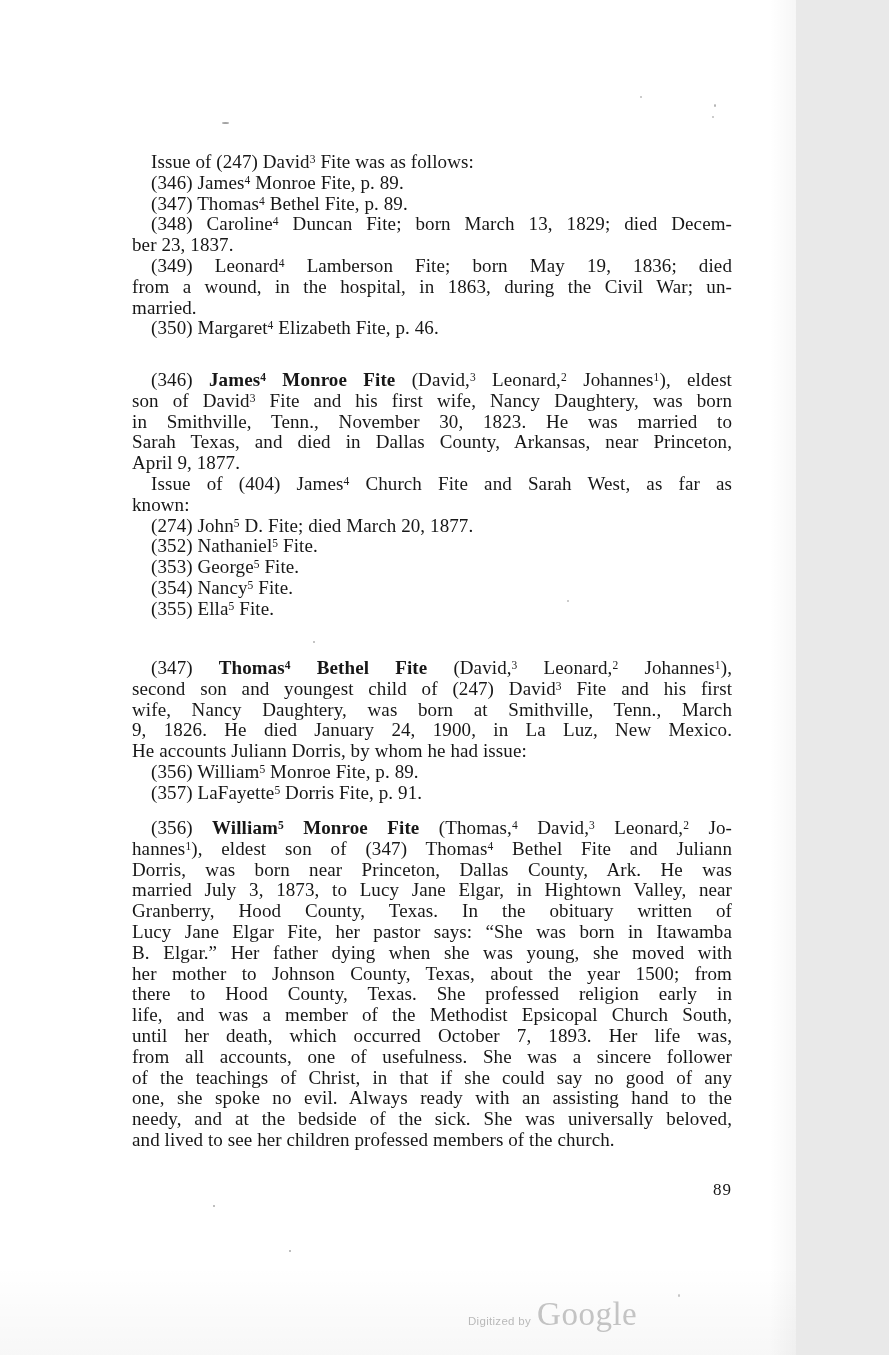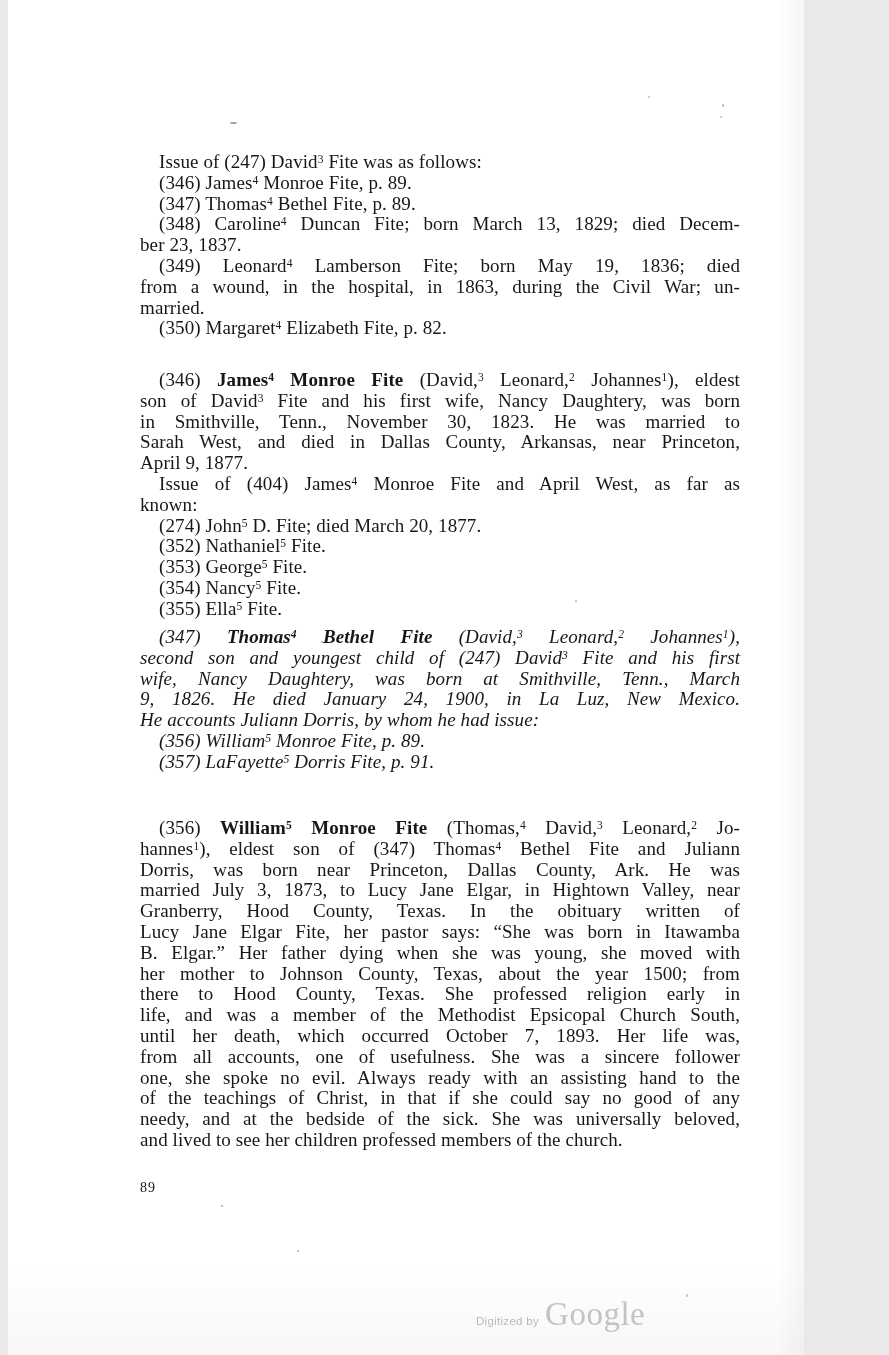--- a/index.html
+++ b/index.html
@@ -3,21 +3,20 @@
 <meta charset="utf-8">
 <style>
   html,body{margin:0;padding:0;background:#e9e9e9;}
   .page{
     position:relative;
     width:796px;height:1355px;
     background:#ffffff;
     overflow:hidden;
     font-family:"Liberation Serif","DejaVu Serif",serif;
     color:#171717;
-    margin-left:8px;
   }
   .edge-right{
     position:absolute;top:0;right:0;width:26px;height:100%;
     background:linear-gradient(to right, rgba(0,0,0,0), rgba(0,0,0,0.035));
     pointer-events:none;
   }
   .edge-bottom{
     position:absolute;bottom:0;left:0;width:100%;height:90px;
     background:linear-gradient(to bottom, rgba(0,0,0,0), rgba(0,0,0,0.03));
     pointer-events:none;
@@ -38,21 +37,21 @@
     text-indent:19px;
   }
   .seg-b{font-weight:700;}
   .sup{
     font-size:11.5px;
     vertical-align:5.5px;
     line-height:0;
   }
   .pagenum{
     position:absolute;left:132px;top:1180px;width:600px;
-    text-align:left;font-size:14px;letter-spacing:1px;
+    text-align:right;font-size:17px;letter-spacing:1px;
   }
   .wm{
     position:absolute;left:468px;top:1296px;
     display:flex;align-items:baseline;gap:6px;
     user-select:none;
   }
   .wm-pre{
     font-family:"Liberation Sans","DejaVu Sans",sans-serif;
     font-size:11.5px;color:#bdbdbd;letter-spacing:0.3px;
   }
@@ -72,37 +71,37 @@
   <main id="page-body">
       <div class="section" style="top: 152px;">
         <div class="line ind"><span>Issue of (247) David</span><span class="sup">3</span><span> Fite was as follows:</span></div>
         <div class="line ind"><span>(346) James</span><span class="sup">4</span><span> Monroe Fite, p. 89.</span></div>
         <div class="line ind"><span>(347) Thomas</span><span class="sup">4</span><span> Bethel Fite, p. 89.</span></div>
         <div class="line just ind"><span>(348) Caroline</span><span class="sup">4</span><span> Duncan Fite; born March 13, 1829; died Decem-</span></div>
         <div class="line"><span>ber 23, 1837.</span></div>
         <div class="line just ind"><span>(349) Leonard</span><span class="sup">4</span><span> Lamberson Fite; born May 19, 1836; died</span></div>
         <div class="line just"><span>from a wound, in the hospital, in 1863, during the Civil War; un-</span></div>
         <div class="line"><span>married.</span></div>
-        <div class="line ind"><span>(350) Margaret</span><span class="sup">4</span><span> Elizabeth Fite, p. 82.</span></div>
+        <div class="line ind"><span>(350) Margaret</span><span class="sup">4</span><span> Elizabeth Fite, p. 46.</span></div>
       </div>
       <div class="section" style="top: 370px;">
         <div class="line just ind"><span>(346) </span><span class="seg-b">James</span><span class="sup seg-b">4</span><span class="seg-b"> Monroe Fite</span><span> (David,</span><span class="sup">3</span><span> Leonard,</span><span class="sup">2</span><span> Johannes</span><span class="sup">1</span><span>), eldest</span></div>
         <div class="line just"><span>son of David</span><span class="sup">3</span><span> Fite and his first wife, Nancy Daughtery, was born</span></div>
         <div class="line just"><span>in Smithville, Tenn., November 30, 1823.  He was married to</span></div>
-        <div class="line just"><span>Sarah West, and died in Dallas County, Arkansas, near Princeton,</span></div>
+        <div class="line just"><span>Sarah Texas, and died in Dallas County, Arkansas, near Princeton,</span></div>
         <div class="line"><span>April 9, 1877.</span></div>
-        <div class="line just ind"><span>Issue of (404) James</span><span class="sup">4</span><span> Monroe Fite and April West, as far as</span></div>
+        <div class="line just ind"><span>Issue of (404) James</span><span class="sup">4</span><span> Church Fite and Sarah West, as far as</span></div>
         <div class="line"><span>known:</span></div>
         <div class="line ind"><span>(274) John</span><span class="sup">5</span><span> D. Fite;  died March 20, 1877.</span></div>
         <div class="line ind"><span>(352) Nathaniel</span><span class="sup">5</span><span> Fite.</span></div>
         <div class="line ind"><span>(353) George</span><span class="sup">5</span><span> Fite.</span></div>
         <div class="line ind"><span>(354) Nancy</span><span class="sup">5</span><span> Fite.</span></div>
         <div class="line ind"><span>(355) Ella</span><span class="sup">5</span><span> Fite.</span></div>
       </div>
-      <div class="section" style="top: 627px; font-style: italic;">
+      <div class="section" style="top: 658px;">
         <div class="line just ind"><span>(347) </span><span class="seg-b">Thomas</span><span class="sup seg-b">4</span><span class="seg-b"> Bethel Fite</span><span> (David,</span><span class="sup">3</span><span> Leonard,</span><span class="sup">2</span><span> Johannes</span><span class="sup">1</span><span>),</span></div>
         <div class="line just"><span>second son and youngest child of (247) David</span><span class="sup">3</span><span> Fite and his first</span></div>
         <div class="line just"><span>wife, Nancy Daughtery, was born at Smithville, Tenn., March</span></div>
         <div class="line just"><span>9, 1826.  He died January 24, 1900, in La Luz, New Mexico.</span></div>
         <div class="line"><span>He accounts Juliann Dorris, by whom he had issue:</span></div>
         <div class="line ind"><span>(356) William</span><span class="sup">5</span><span> Monroe Fite, p. 89.</span></div>
         <div class="line ind"><span>(357) LaFayette</span><span class="sup">5</span><span> Dorris Fite, p. 91.</span></div>
       </div>
       <div class="section" style="top: 818px; font-family: Liberation Serif, serif;">
         <div class="line just ind"><span>(356) </span><span class="seg-b">William</span><span class="sup seg-b">5</span><span class="seg-b"> Monroe Fite</span><span> (Thomas,</span><span class="sup">4</span><span> David,</span><span class="sup">3</span><span> Leonard,</span><span class="sup">2</span><span> Jo-</span></div>
@@ -110,22 +109,22 @@
         <div class="line just"><span>Dorris, was born near Princeton, Dallas County, Ark.  He was</span></div>
         <div class="line just"><span>married July 3, 1873, to Lucy Jane Elgar, in Hightown Valley, near</span></div>
         <div class="line just"><span>Granberry, Hood County, Texas.  In the obituary written of</span></div>
         <div class="line just"><span>Lucy Jane Elgar Fite, her pastor says: “She was born in Itawamba</span></div>
         <div class="line just"><span>B. Elgar.”  Her father dying when she was young, she moved with</span></div>
         <div class="line just"><span>her mother to Johnson County, Texas, about the year 1500; from</span></div>
         <div class="line just"><span>there to Hood County, Texas.  She professed religion early in</span></div>
         <div class="line just"><span>life, and was a member of the Methodist Epsicopal Church South,</span></div>
         <div class="line just"><span>until her death, which occurred October 7, 1893.  Her life was,</span></div>
         <div class="line just"><span>from all accounts, one of usefulness.  She was a sincere follower</span></div>
+        <div class="line just"><span>of the teachings of Christ, in that if she could say no good of any</span></div>
         <div class="line just"><span>one, she spoke no evil.  Always ready with an assisting hand to the</span></div>
-        <div class="line just"><span>of the teachings of Christ, in that if she could say no good of any</span></div>
         <div class="line just"><span>needy, and at the bedside of the sick.  She was universally beloved,</span></div>
         <div class="line"><span>and lived to see her children professed members of the church.</span></div>
       </div>
     </main>
 
   <div class="pagenum">89</div>
 
   <div class="wm">
     <span class="wm-pre">Digitized by</span>
     <span class="wm-logo">Google</span>

